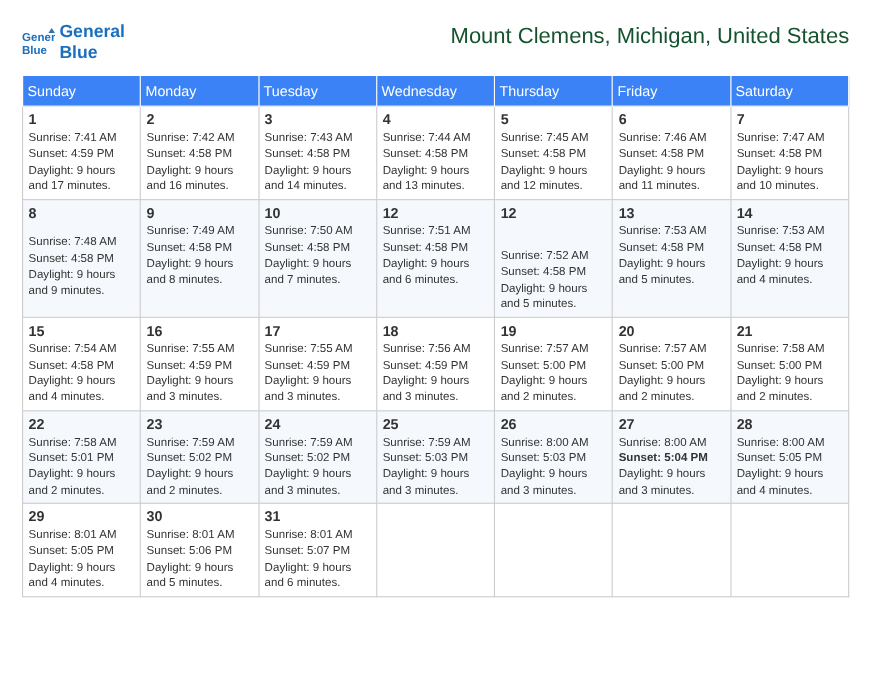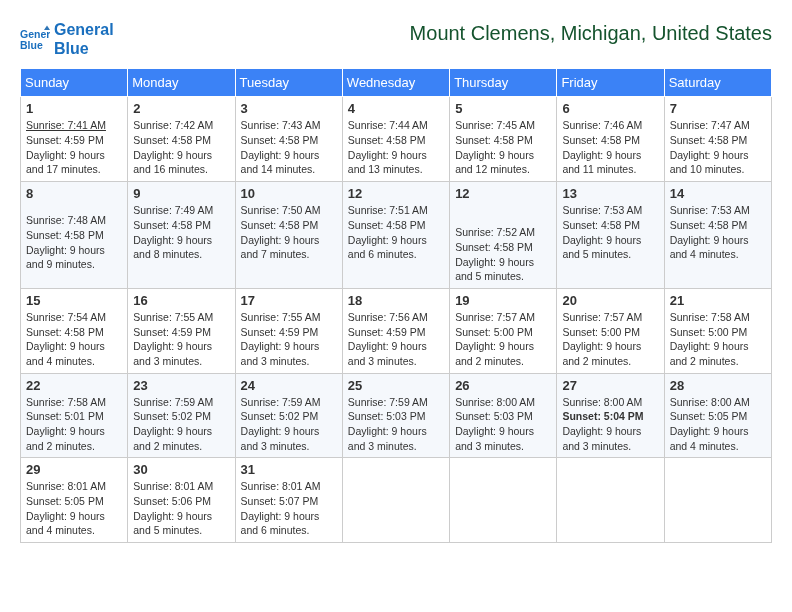--- a/index.html
+++ b/index.html
@@ -109,21 +109,21 @@
         <th>Thursday</th>
         <th>Friday</th>
         <th>Saturday</th>
       </tr>
   </thead>
   <tbody id="calendar-body">
   <tr>
         <td>
           <span class="day-number">1</span>
           <div class="day-info">
-            <span style="display: block; text-decoration: underline;">Sunrise: 7:41 AM</span>
+            <span style="display: block;">Sunrise: 7:41 AM</span>
             <span style="display: block;">Sunset: 4:59 PM</span>
             <span style="display: block;">Daylight: 9 hours and 17 minutes.</span>
           </div>
         </td>
         <td>
           <span class="day-number">2</span>
           <div class="day-info">
             <span style="display: block;">Sunrise: 7:42 AM</span>
             <span style="display: block;">Sunset: 4:58 PM</span>
             <span style="display: block;">Daylight: 9 hours and 16 minutes.</span>

